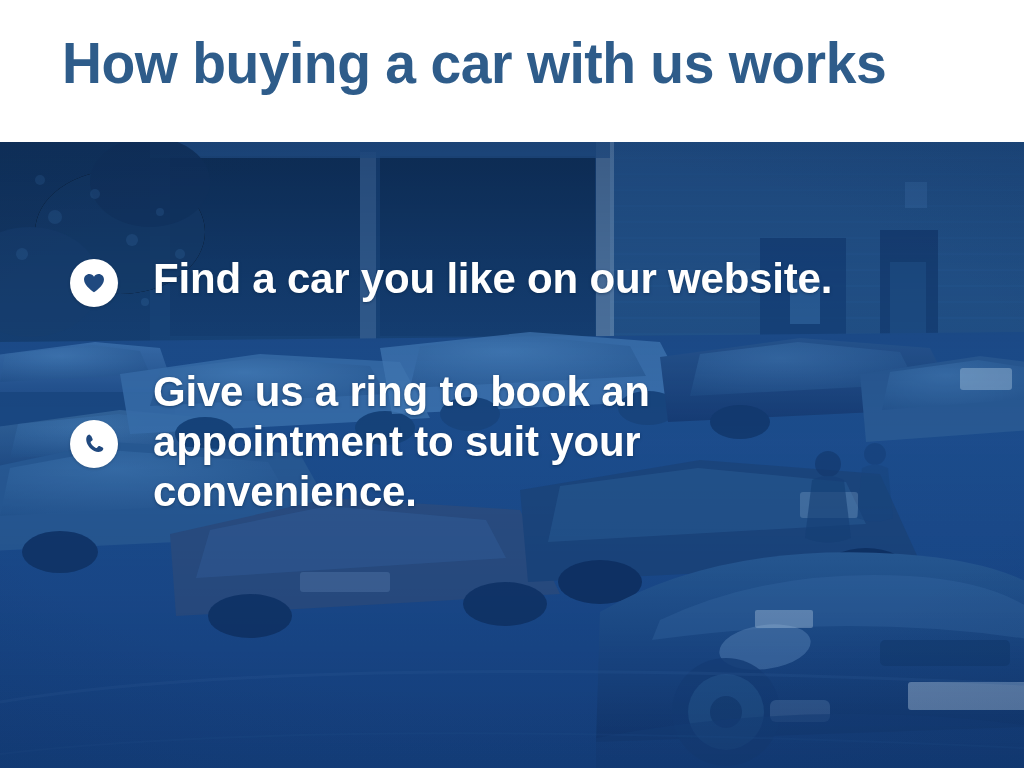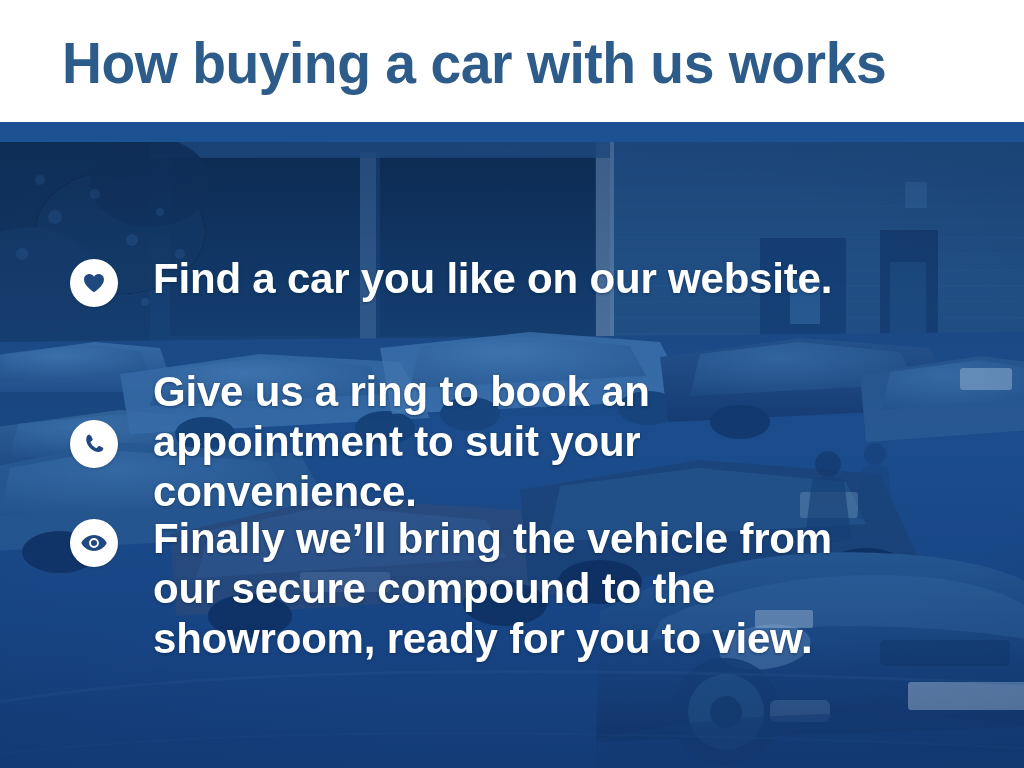--- a/index.html
+++ b/index.html
@@ -14,21 +14,21 @@
     overflow: hidden;
     font-family: "Liberation Sans", sans-serif;
     background: #1d5292;
   }
 
   
   .header-band {
     position: absolute;
     left: 0; top: 0;
     width: 1024px;
-    height: 122px;
+    height: 142px;
     background: #ffffff;
     z-index: 40;
   }
   .page-title {
     position: absolute;
     left: 62px;
     top: 34px;
     font-size: 57px;
     font-weight: 700;
     letter-spacing: -0.5px;
@@ -355,26 +355,15 @@
       <div class="step-badge">
         <span>
           <svg width="24" height="24" viewBox="0 0 24 24">
             <path d="M7.6 2.6 C6.3 2.6 5.1 3.6 4.6 5.1 C3.4 8.6 5.2 13.1 8.3 16.2 C11.4 19.3 15.6 20.9 18.9 19.6 C20.3 19.1 21.3 17.9 21.3 16.6 C21.3 16.1 21.0 15.7 20.6 15.5 L17.6 14.1 C17.1 13.9 16.5 14.0 16.2 14.4 L15.0 15.8 C14.7 16.1 14.3 16.2 13.9 16.0 C12.9 15.6 11.8 14.8 10.8 13.8 C9.8 12.8 9.1 11.7 8.7 10.7 C8.5 10.3 8.6 9.9 8.9 9.6 L10.3 8.4 C10.7 8.1 10.8 7.5 10.6 7.0 L9.2 4.0 C9.0 3.5 8.5 3.2 8.0 3.2 Z" fill="#20497f"></path>
           </svg>
         </span>
       </div>
       <div class="step-text">Give us a ring to book an appointment to suit your convenience.</div>
     </div>
 
-    <div class="step step-3">
-      <div class="step-badge">
-        <span>
-          <svg width="28" height="28" viewBox="0 0 24 24">
-            <path d="M12 5.2 C6.9 5.2 2.6 8.6 1.1 12 C2.6 15.4 6.9 18.8 12 18.8 C17.1 18.8 21.4 15.4 22.9 12 C21.4 8.6 17.1 5.2 12 5.2 Z M12 16.2 C9.7 16.2 7.8 14.3 7.8 12 C7.8 9.7 9.7 7.8 12 7.8 C14.3 7.8 16.2 9.7 16.2 12 C16.2 14.3 14.3 16.2 12 16.2 Z" fill="#20497f"></path>
-            <circle cx="12" cy="12" r="2.6" fill="#20497f"></circle>
-          </svg>
-        </span>
-      </div>
-      <div class="step-text">Finally we’ll bring the vehicle from our secure compound to the showroom, ready for you to view.</div>
-    </div>
 
   </div>
 </div>
 
 </body></html>

